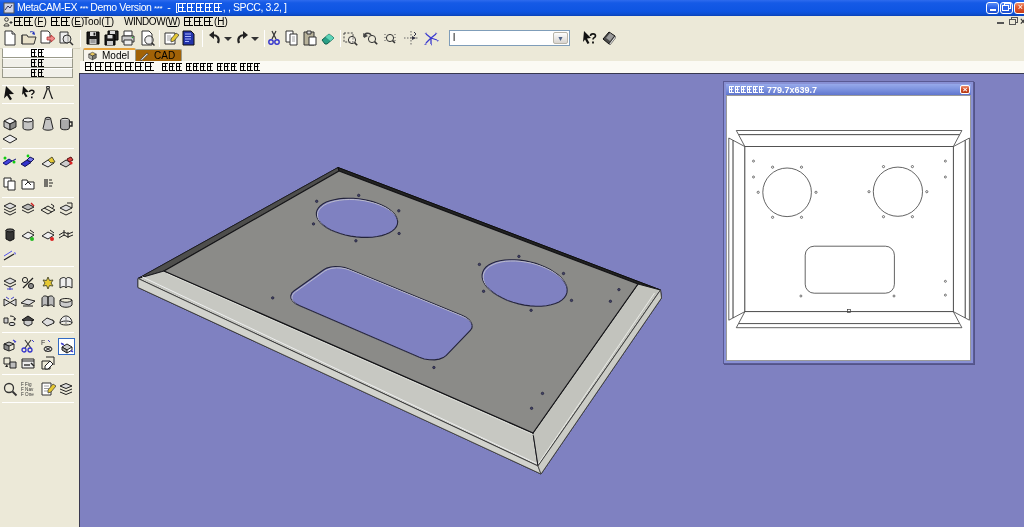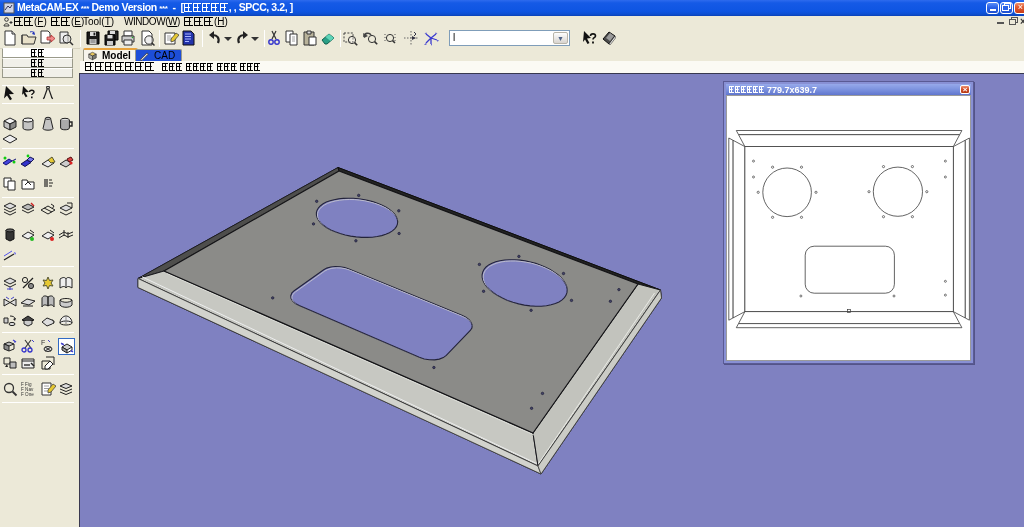--- a/index.html
+++ b/index.html
@@ -1,18 +1,18 @@
 <!DOCTYPE html>
 <html><head><meta charset="utf-8"><style>
 *{margin:0;padding:0;box-sizing:border-box}
 html,body{width:1024px;height:527px;overflow:hidden;background:#ece9d8;
  font-family:"Liberation Sans",sans-serif;-webkit-font-smoothing:antialiased}
 #titlebar{position:absolute;left:0;top:0;width:1024px;height:16px;
  background:linear-gradient(#2e6bee 0%,#155ae6 18%,#0e55e2 70%,#0d4fd2 88%,#0a41b6 100%);}
-#titlebar .txt{position:absolute;left:17px;top:1px;font-size:10.5px;font-weight:bold;color:#fff;letter-spacing:-0.4px;white-space:nowrap}
+#titlebar .txt{position:absolute;left:17px;top:1px;font-size:10.5px;font-weight:normal;color:#fff;letter-spacing:-0.4px;white-space:nowrap}
 #titlebar .k{width:8px;height:9px}
 #appico{position:absolute;left:3px;top:2px;width:12px;height:12px}
 .wbtn{position:absolute;top:2px;width:13px;height:12px;border:1px solid #fff;border-radius:3px;
  background:linear-gradient(#5a8ef8,#2b63e8 45%,#1d4fd0);color:#fff;font-size:9px;line-height:9px;text-align:center}
 .wbtn.close{background:linear-gradient(#f0926f,#e25b31 40%,#c83d17)}
 #menubar{position:absolute;left:0;top:16px;width:1024px;height:11px;background:#ece9d8;font-size:10px;color:#000}
 .mi{position:absolute;top:0px;white-space:nowrap;font-size:10px}
 #toolbar{position:absolute;left:0;top:27px;width:1024px;height:22px;background:#ece9d8;border-bottom:1px solid #d8d4c0}
 .ti{position:absolute;top:3px;width:17px;height:17px}
 .tsep{position:absolute;top:3px;width:1px;height:17px;background:#cdc9b8;border-right:1px solid #fff}
@@ -439,27 +439,27 @@
     <div style="position:absolute;left:2px;top:6px;width:72px;height:1px;background:#cdc9b8;border-bottom:1px solid #fff"></div>
     <div style="position:absolute;left:2px;top:24px;width:72px;height:1px;background:#cdc9b8;border-bottom:1px solid #fff"></div>
     <div style="position:absolute;left:2px;top:69px;width:72px;height:1px;background:#cdc9b8;border-bottom:1px solid #fff"></div>
     <div style="position:absolute;left:2px;top:118px;width:72px;height:1px;background:#cdc9b8;border-bottom:1px solid #fff"></div>
     <div style="position:absolute;left:2px;top:187px;width:72px;height:1px;background:#cdc9b8;border-bottom:1px solid #fff"></div>
     <div style="position:absolute;left:2px;top:253px;width:72px;height:1px;background:#cdc9b8;border-bottom:1px solid #fff"></div>
     <div style="position:absolute;left:2px;top:295px;width:72px;height:1px;background:#cdc9b8;border-bottom:1px solid #fff"></div>
     <div style="position:absolute;left:2px;top:323px;width:72px;height:1px;background:#cdc9b8;border-bottom:1px solid #fff"></div>
   </div>
 <div id="tabbar">
- <div class="dtab" style="left:3px;border-top:2px solid #e8a33d;background:#f6f4ec;font-weight:bold">
+ <div class="dtab" style="left:3px;border-top:2px solid #e8a33d;background:#f6f4ec;font-weight:normal">
    <svg style="position:absolute;left:3px;top:1px" width="11" height="10" viewBox="0 0 16 16">
         <path d="M2 5l6-3 6 3-6 3z" fill="#e8c860" stroke="#333"></path>
         <path d="M2 5v6l6 3V8z" fill="#b0b0a8" stroke="#333"></path>
         <path d="M14 5v6l-6 3V8z" fill="#787870" stroke="#333"></path>
       </svg>Model</div>
- <div class="dtab" style="left:55px;top:1px;height:14px;background:#1d4ed8">
+ <div class="dtab" style="left:55px;top:1px;height:14px;background:#a16207">
    <svg style="position:absolute;left:3px;top:1px" width="11" height="10" viewBox="0 0 16 16">
         <path d="M2 13L12 3l2 2L4 15H2z" fill="#ddd" stroke="#333" stroke-width="1.2"></path>
       </svg>CAD</div>
 </div>
 <div id="prompt"><span style="margin-left:5px;font-weight:bold"><i class="k"></i><i class="k"></i><i class="k"></i><i class="k"></i><i class="k"></i><i class="k"></i><i class="k"></i></span><span style="margin-left:7px"><i class="k p"></i><i class="k p"></i><i class="k p"></i> <i class="k p"></i><i class="k p"></i><i class="k p"></i><i class="k p"></i> <i class="k p"></i><i class="k p"></i><i class="k p"></i> <i class="k p"></i><i class="k p"></i><i class="k p"></i></span></div>
 <div id="canvas">
  <svg width="945" height="454" viewBox="79 73 945 454">
       <polygon points="337,166.5 659.5,289 660.5,297 540,473 137,286.5 137,277.5" fill="#c9cac5" stroke="#17171c" stroke-width="1.0" stroke-linejoin="round"></polygon>
       <polygon points="337,166.5 338,170 163,270 137,277.5" fill="#4e4e4c" stroke="#17171c" stroke-width="0.8" stroke-linejoin="round"></polygon>
       <polygon points="337,166.5 659.5,289 637,283 338,170" fill="#242424" stroke="#0b0b0b" stroke-width="0.9" stroke-linejoin="round"></polygon>

